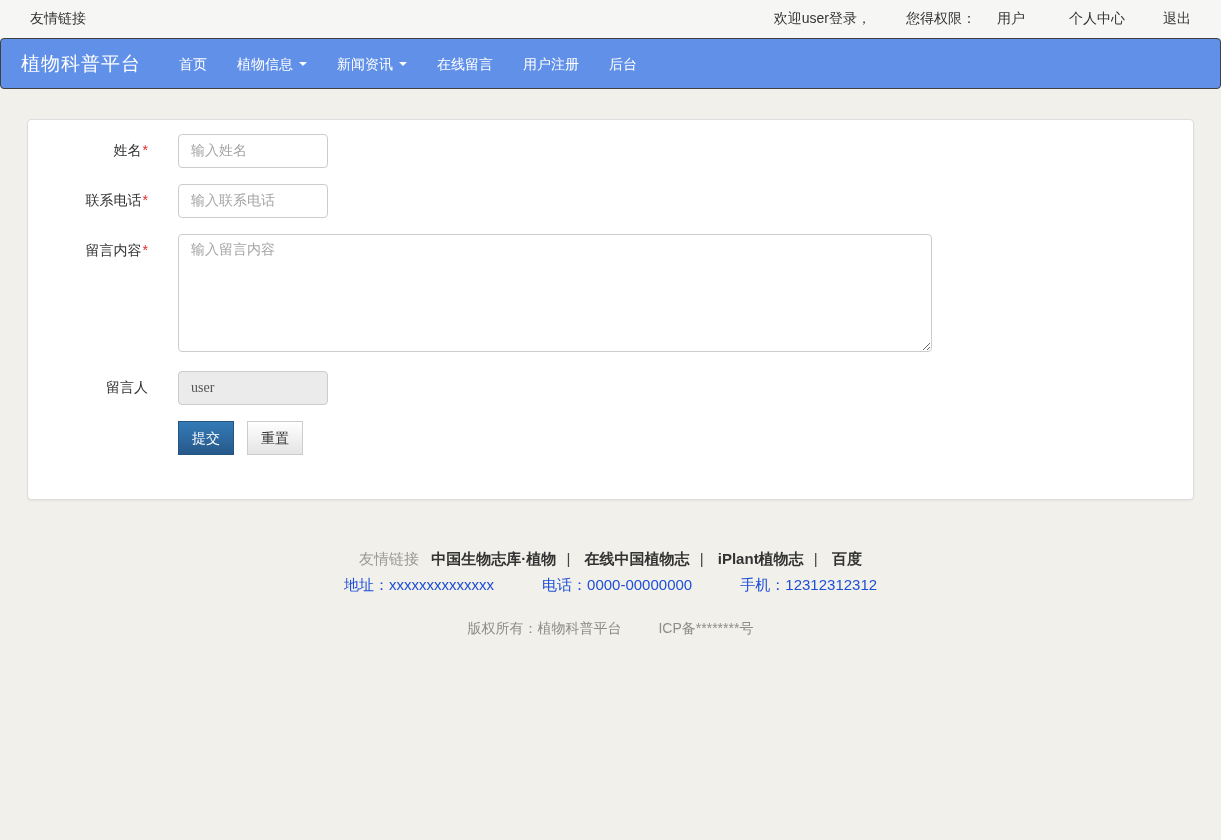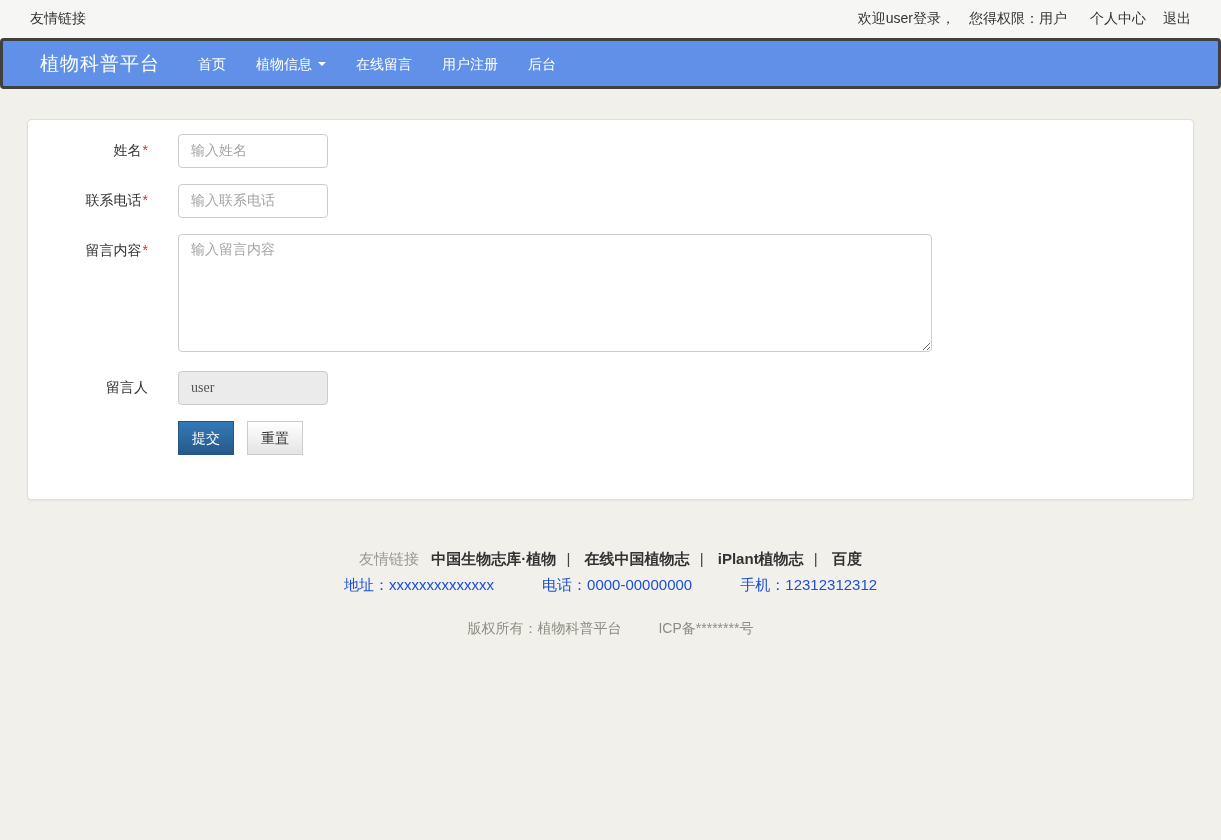--- a/index.html
+++ b/index.html
@@ -8,29 +8,29 @@
     background:#f1f0ea;
     font-family:"Liberation Sans","DejaVu Sans",sans-serif;
     font-size:14px; color:#333;
   }
   
   .topbar {
     height:38px; background:#f6f6f4;
     display:flex; justify-content:space-between; align-items:center;
     padding:0 30px; font-size:14px; color:#333;
   }
-  .topbar-right { display:flex; align-items:flex-start; }
+  .topbar-right { display:flex; align-items:flex-start;gap:21px; }
   .topbar-right .perm-label { margin-left:14px; }
   .topbar-right .perm-value { margin-right:6px; }
   .topbar-right a { color:#333; text-decoration:none; margin-left:17px; cursor:pointer; }
   
   .navbar {
     height:51px; background:#6190e8;
-    border:3px solid #404040; border-radius:4px;
-    display:flex; align-items:center; padding:0 22px;
+    border:1px solid #404040; border-radius:4px;
+    display:flex; align-items:center; padding:0 5px;
   }
   .navbar .brand {
     color:#fff; font-size:19px; padding:0 15px; cursor:pointer;
     letter-spacing:1px;
   }
   .nav-items { display:flex; list-style:none; margin-left:8px; }
   .nav-item {
     color:#fff; font-size:14px; padding:17px 15px; cursor:pointer;
     display:flex; align-items:center; line-height:1;
   }
@@ -115,20 +115,24 @@
   <span class="brand">植物科普平台</span>
   <ul class="nav-items">
     <li class="nav-item">
       <span>首页</span>
     </li>
     <li class="nav-item">
       <span>植物信息</span>
       <span class="caret"></span>
     </li>
     <li class="nav-item">
+      <span>新闻资讯</span>
+      <span class="caret"></span>
+    </li>
+    <li class="nav-item">
       <span>在线留言</span>
     </li>
     <li class="nav-item">
       <span>用户注册</span>
     </li>
     <li class="nav-item">
       <span>后台</span>
     </li>
   </ul>
 </div>

